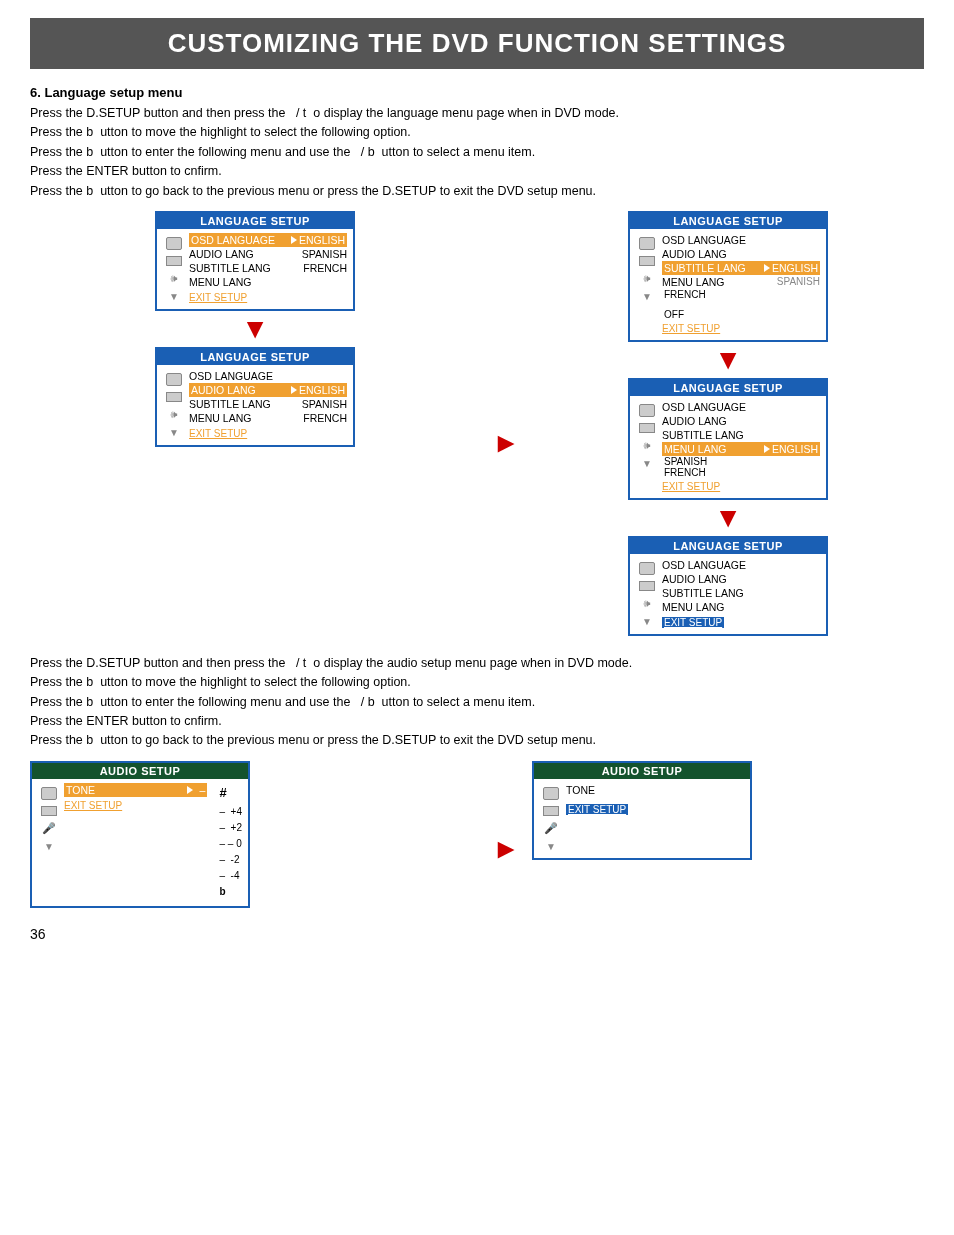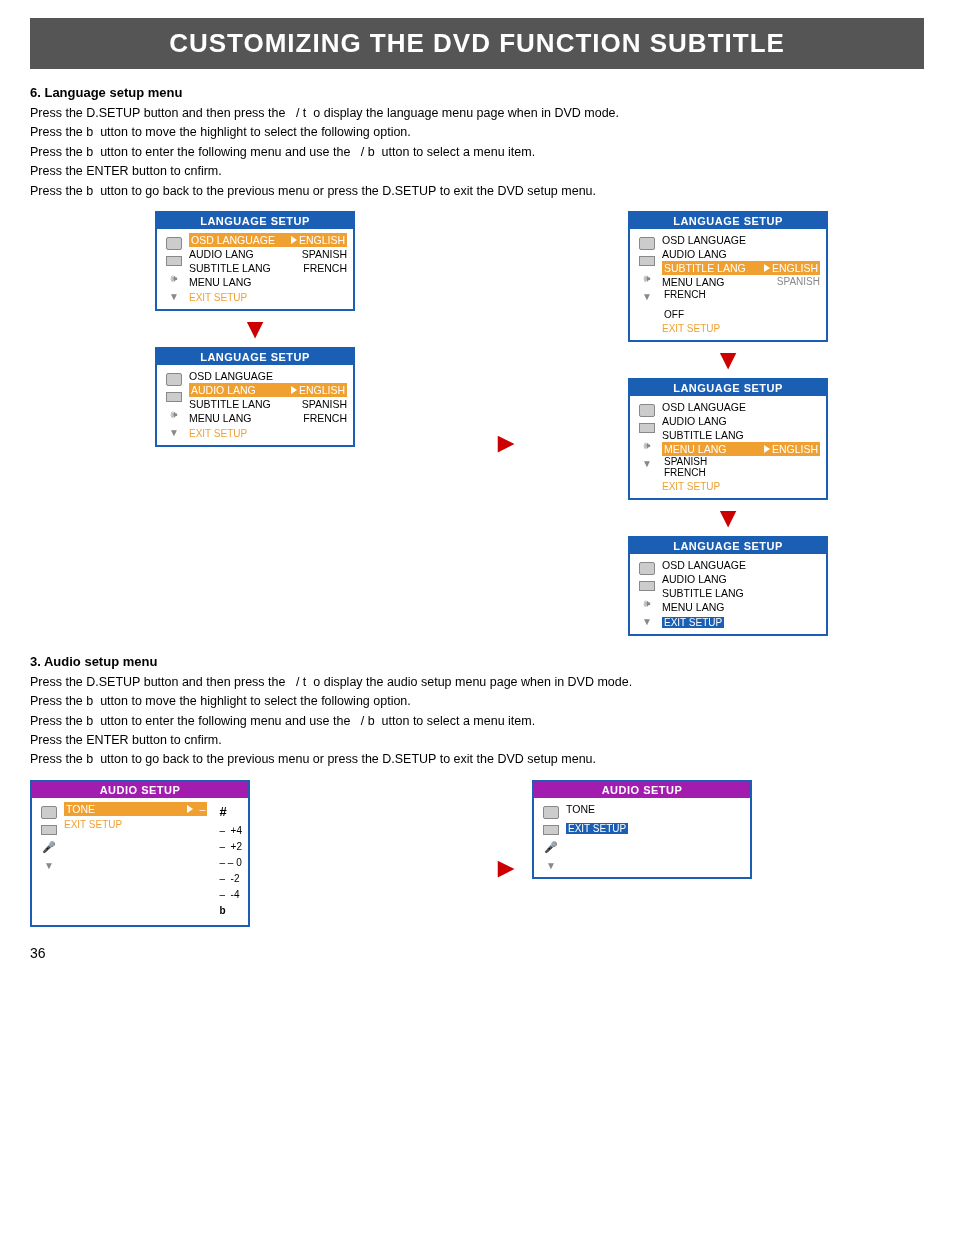--- a/index.html
+++ b/index.html
@@ -78,20 +78,21 @@
     }
     .menu-row .label { font-weight: normal; }
     .menu-row .value { color: #000; }
     .menu-row.highlighted .value,
     .menu-row.blue-hl .value { color: #fff; border-radius: 6px; }
     .menu-exit {
       color: #f0a030;
       font-size: 10px;
       margin-top: 3px;
       cursor: pointer;
+      text-decoration: underline;
     }
     .menu-exit.blue-exit {
       color: #fff;
       background: #1a5fb4;
       display: inline-block;
       padding: 0 2px;
     }
     
     .arrow-right {
       font-size: 28px;
@@ -132,21 +133,21 @@
       font-size: 14px;
     }
     
     .audio-menu-box {
       border: 2px solid #1a5fb4;
       background: #fff;
       width: 220px;
       font-size: 10.5px;
     }
     .audio-menu-box .menu-box-title {
-      background: #a21caf;
+      background: #14532d;
       color: #fff;
       text-align: center;
       font-weight: bold;
       padding: 2px 0;
       font-size: 11px;
     }
     .audio-body {
       display: flex;
       gap: 4px;
       padding: 4px 6px 6px 6px;
@@ -158,21 +159,21 @@
       border-top: 4px solid transparent;
       border-bottom: 4px solid transparent;
       border-left: 6px solid #000;
       margin-right: 2px;
     }
     .highlighted .arrow-indicator { border-left-color: #fff; }
   </style>
 </head>
 <body>
 
-<div class="page-title">CUSTOMIZING THE DVD FUNCTION SUBTITLE</div>
+<div class="page-title">CUSTOMIZING THE DVD FUNCTION SETTINGS</div>
 
 <div class="section-heading">6. Language setup menu</div>
 <div class="section-text">
   Press the D.SETUP button and then press the &nbsp;&nbsp;/ t&nbsp; o display the language menu page when in DVD mode.<br>
   Press the b&nbsp; utton to move the highlight to select the following option.<br>
   Press the b&nbsp; utton to enter the following menu and use the &nbsp;&nbsp;/ b&nbsp; utton to select a menu item.<br>
   Press the ENTER button to cnfirm.<br>
   Press the b&nbsp; utton to go back to the previous menu or press the D.SETUP to exit the DVD setup menu.
 </div>
 
@@ -335,21 +336,20 @@
             <span class="label">MENU LANG</span>
           </div>
           <div class="menu-exit blue-exit">EXIT SETUP</div>
         </div>
       </div>
     </div>
   </div>
 </div>
 
 <div style="margin-top:18px;">
-  <div class="section-heading">3. Audio setup menu</div>
   <div class="section-text">
     Press the D.SETUP button and then press the &nbsp;&nbsp;/ t&nbsp; o display the audio setup menu page when in DVD mode.<br>
     Press the b&nbsp; utton to move the highlight to select the following option.<br>
     Press the b&nbsp; utton to enter the following menu and use the &nbsp;&nbsp;/ b&nbsp; utton to select a menu item.<br>
     Press the ENTER button to cnfirm.<br>
     Press the b&nbsp; utton to go back to the previous menu or press the D.SETUP to exit the DVD setup menu.
   </div>
 </div>
 
 <div class="two-col">

